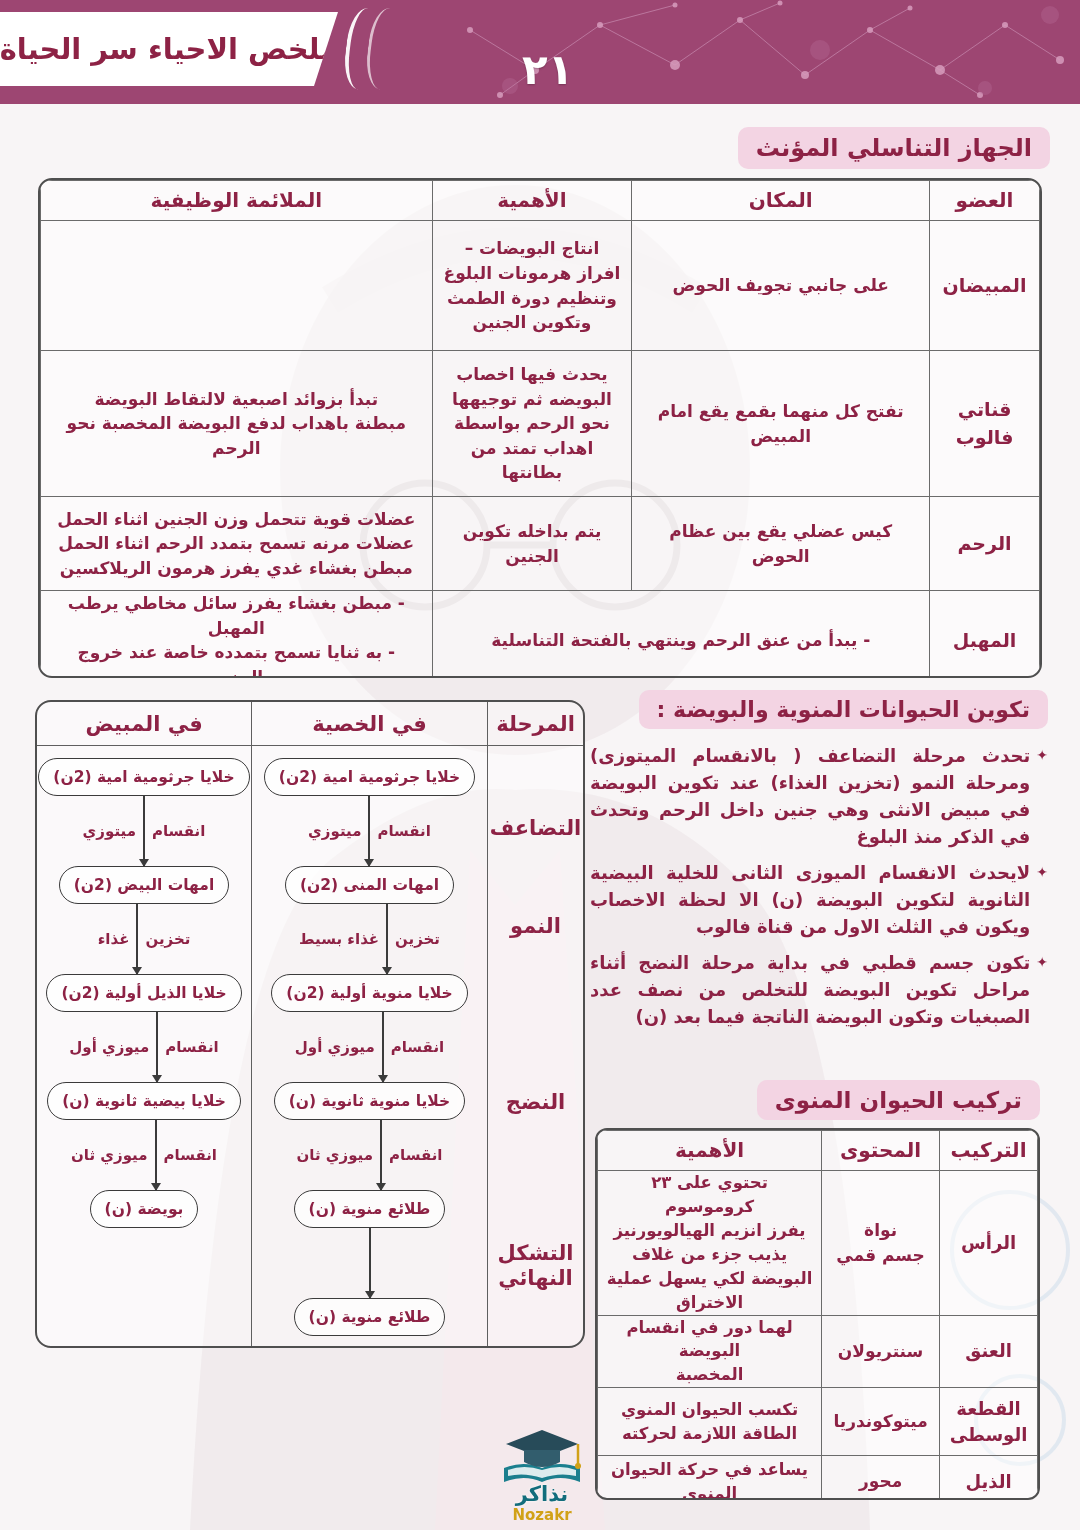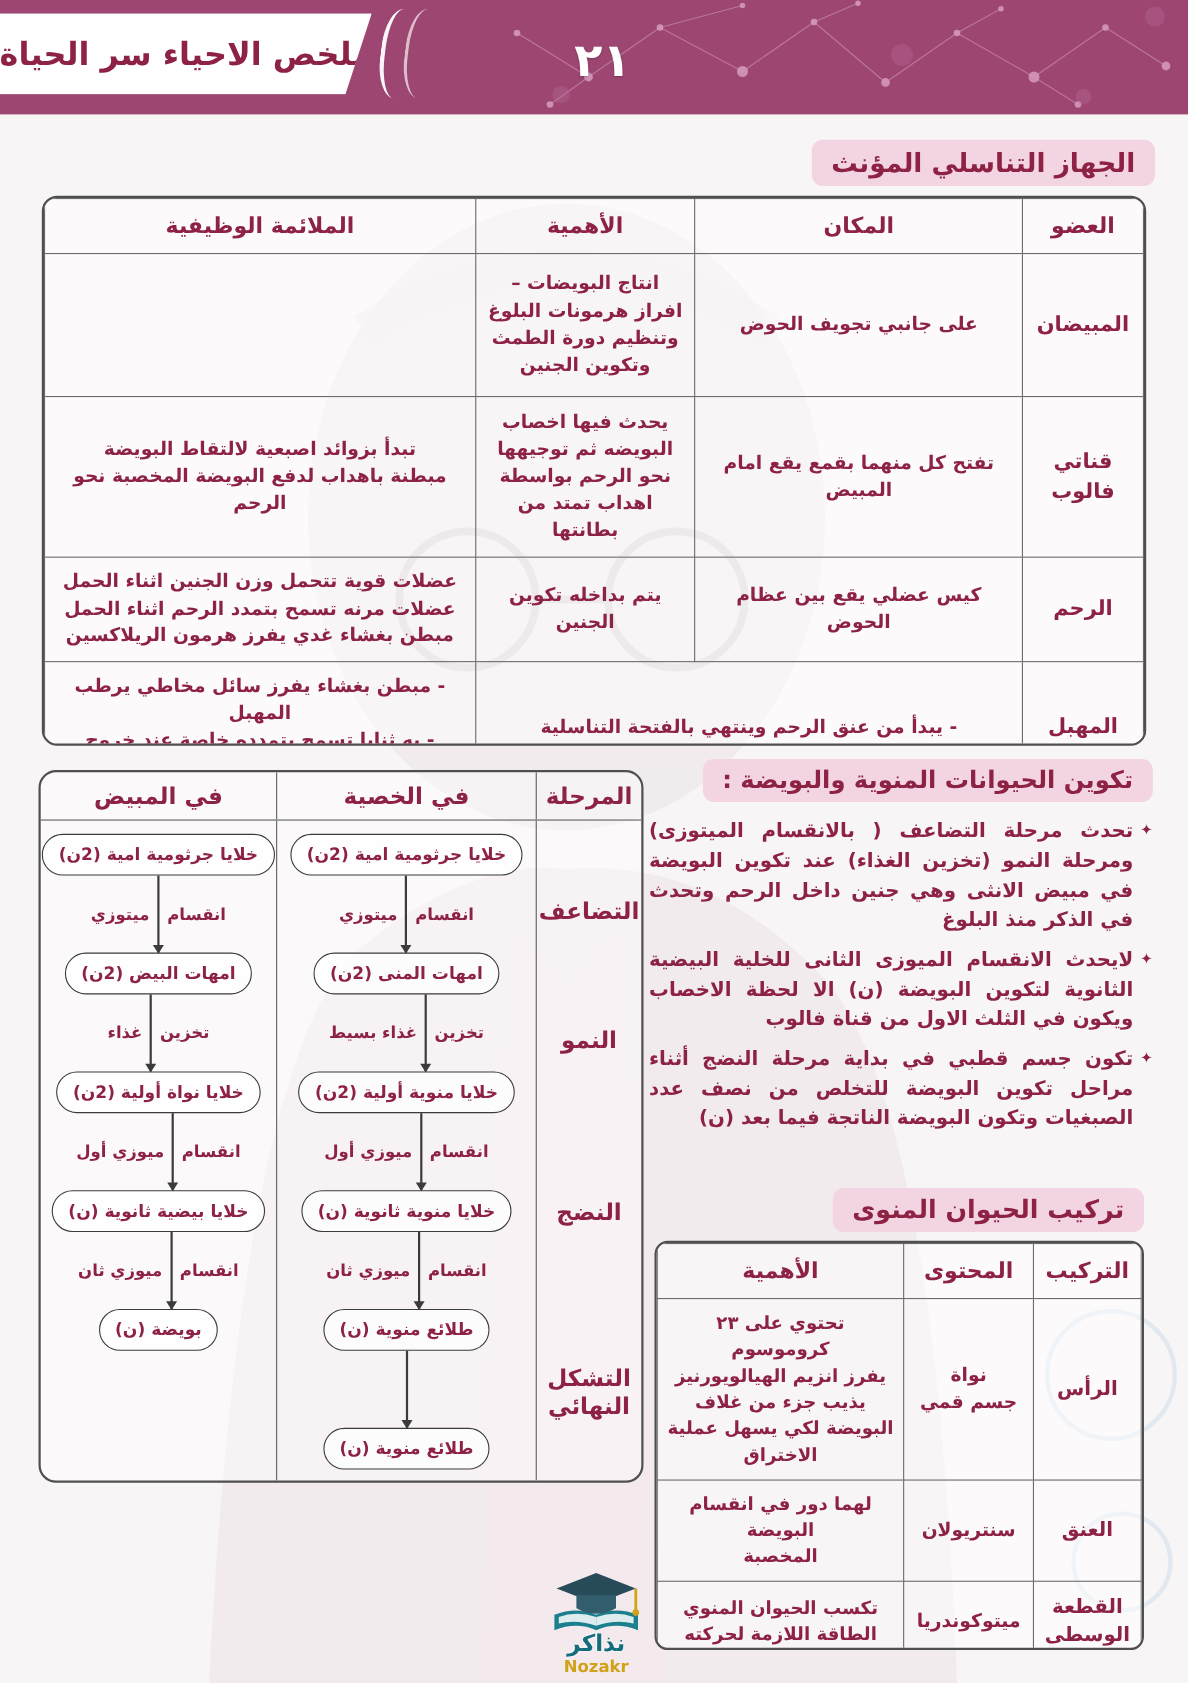--- a/index.html
+++ b/index.html
@@ -28,21 +28,21 @@
     clip-path:polygon(0 0, 100% 0, calc(100% - 24px) 100%, 0 100%);
   }
   .title-text { color:#8d2245; font-weight:bold; font-size:29px; white-space:nowrap; }
   .arc {
     position:absolute; top:8px; height:82px; width:34px;
     border-left:4px solid #ffffff; border-radius:50%/45%;
   }
   .arc1 { left:346px; transform:rotate(7deg); opacity:.95; }
   .arc2 { left:368px; transform:rotate(7deg); border-left-width:3px; opacity:.65; }
   .pageno {
-    position:absolute; left:522px; top:30px; color:#ffffff;
+    position:absolute; left:522px; top:45px; color:#ffffff;
     font-weight:bold; font-size:42px; text-shadow:0 1px 2px rgba(0,0,0,.25);
   }
 
   
   .badge {
     position:absolute; z-index:3; background:#f3d4e3; color:#8d2245;
     font-weight:bold; border-radius:10px; padding:7px 18px; white-space:nowrap;
   }
   .badge-female { right:30px; top:127px; font-size:24px; }
   .badge-gameto { right:32px; top:690px; font-size:22px; }
@@ -51,21 +51,21 @@
   
   .t1-wrap, .t2-wrap {
     position:absolute; z-index:1; border:2px solid #4f4f4f; overflow:hidden;
     background:rgba(255,255,255,.5);
   }
   .t1-wrap { top:178px; right:38px; width:1004px; height:500px; border-radius:14px; }
   .t2-wrap { top:1128px; right:40px; width:445px; height:372px; border-radius:12px; }
   table.grid { width:100%; height:100%; border-collapse:collapse; }
   table.grid th, table.grid td {
     border:1.2px solid #6b6b6b; text-align:center; vertical-align:middle;
-    color:#8d2245; font-weight:bold; padding:10px 8px;
+    color:#8d2245; font-weight:bold; padding:0 8px;
     white-space:pre-line; line-height:1.45;
   }
   table.grid th { font-size:20px; }
   .t1 td { font-size:17px; }
   .t1 td.organ { font-size:19px; }
   .t2 td { font-size:16.5px; }
   .t2 td.part { font-size:18px; }
   .t2 td.content { font-size:17px;margin-top:44px; }
 
   
@@ -91,21 +91,21 @@
   .fcol-testis { width:236px; border-left:1.6px solid #5f5f5f; }
   .fcol-ovary  { flex:1; }
   .fcol-testis, .fcol-ovary {
     display:flex; flex-direction:column; align-items:center; padding-top:12px;
   }
   .stage {
     position:absolute; width:100%; text-align:center;
     font-weight:bold; font-size:21px; color:#8d2245;
     white-space:pre-line; line-height:1.2;
   }
-  .s0{top:70px} .s1{top:188px} .s2{top:344px} .s3{top:495px}
+  .s0{top:70px} .s1{top:168px} .s2{top:344px} .s3{top:495px}
   .node {
     min-height:38px; border:1.7px solid #3b3b3b; border-radius:20px;
     background:rgba(255,255,255,.75); display:flex; align-items:center; justify-content:center;
     padding:3px 14px; font-weight:bold; font-size:15.5px; color:#8d2245; white-space:nowrap;
   }
   .conn { height:70px; display:flex; align-items:center; justify-content:center; gap:7px; }
   .cl { font-weight:bold; font-size:15px; color:#8d2245; white-space:nowrap; }
   .cline { position:relative; width:2px; background:#3b3b3b; align-self:stretch; }
   .cline::after {
     content:""; position:absolute; bottom:-1px; left:-4px; width:0; height:0;
@@ -330,21 +330,21 @@
         <span class="cl">انقسام</span>
         <span class="cline"></span>
         <span class="cl">ميتوزي</span>
       </div>
       <div class="node">امهات البيض  (2ن)</div>
       <div class="conn">
         <span class="cl">تخزين</span>
         <span class="cline"></span>
         <span class="cl">غذاء</span>
       </div>
-      <div class="node">خلايا نواة أولية (2ن)</div>
+      <div class="node">خلايا الذيل أولية (2ن)</div>
       <div class="conn">
         <span class="cl">انقسام</span>
         <span class="cline"></span>
         <span class="cl">ميوزي أول</span>
       </div>
       <div class="node">خلايا بيضية ثانوية (ن)</div>
       <div class="conn">
         <span class="cl">انقسام</span>
         <span class="cline"></span>
         <span class="cl">ميوزي ثان</span>

